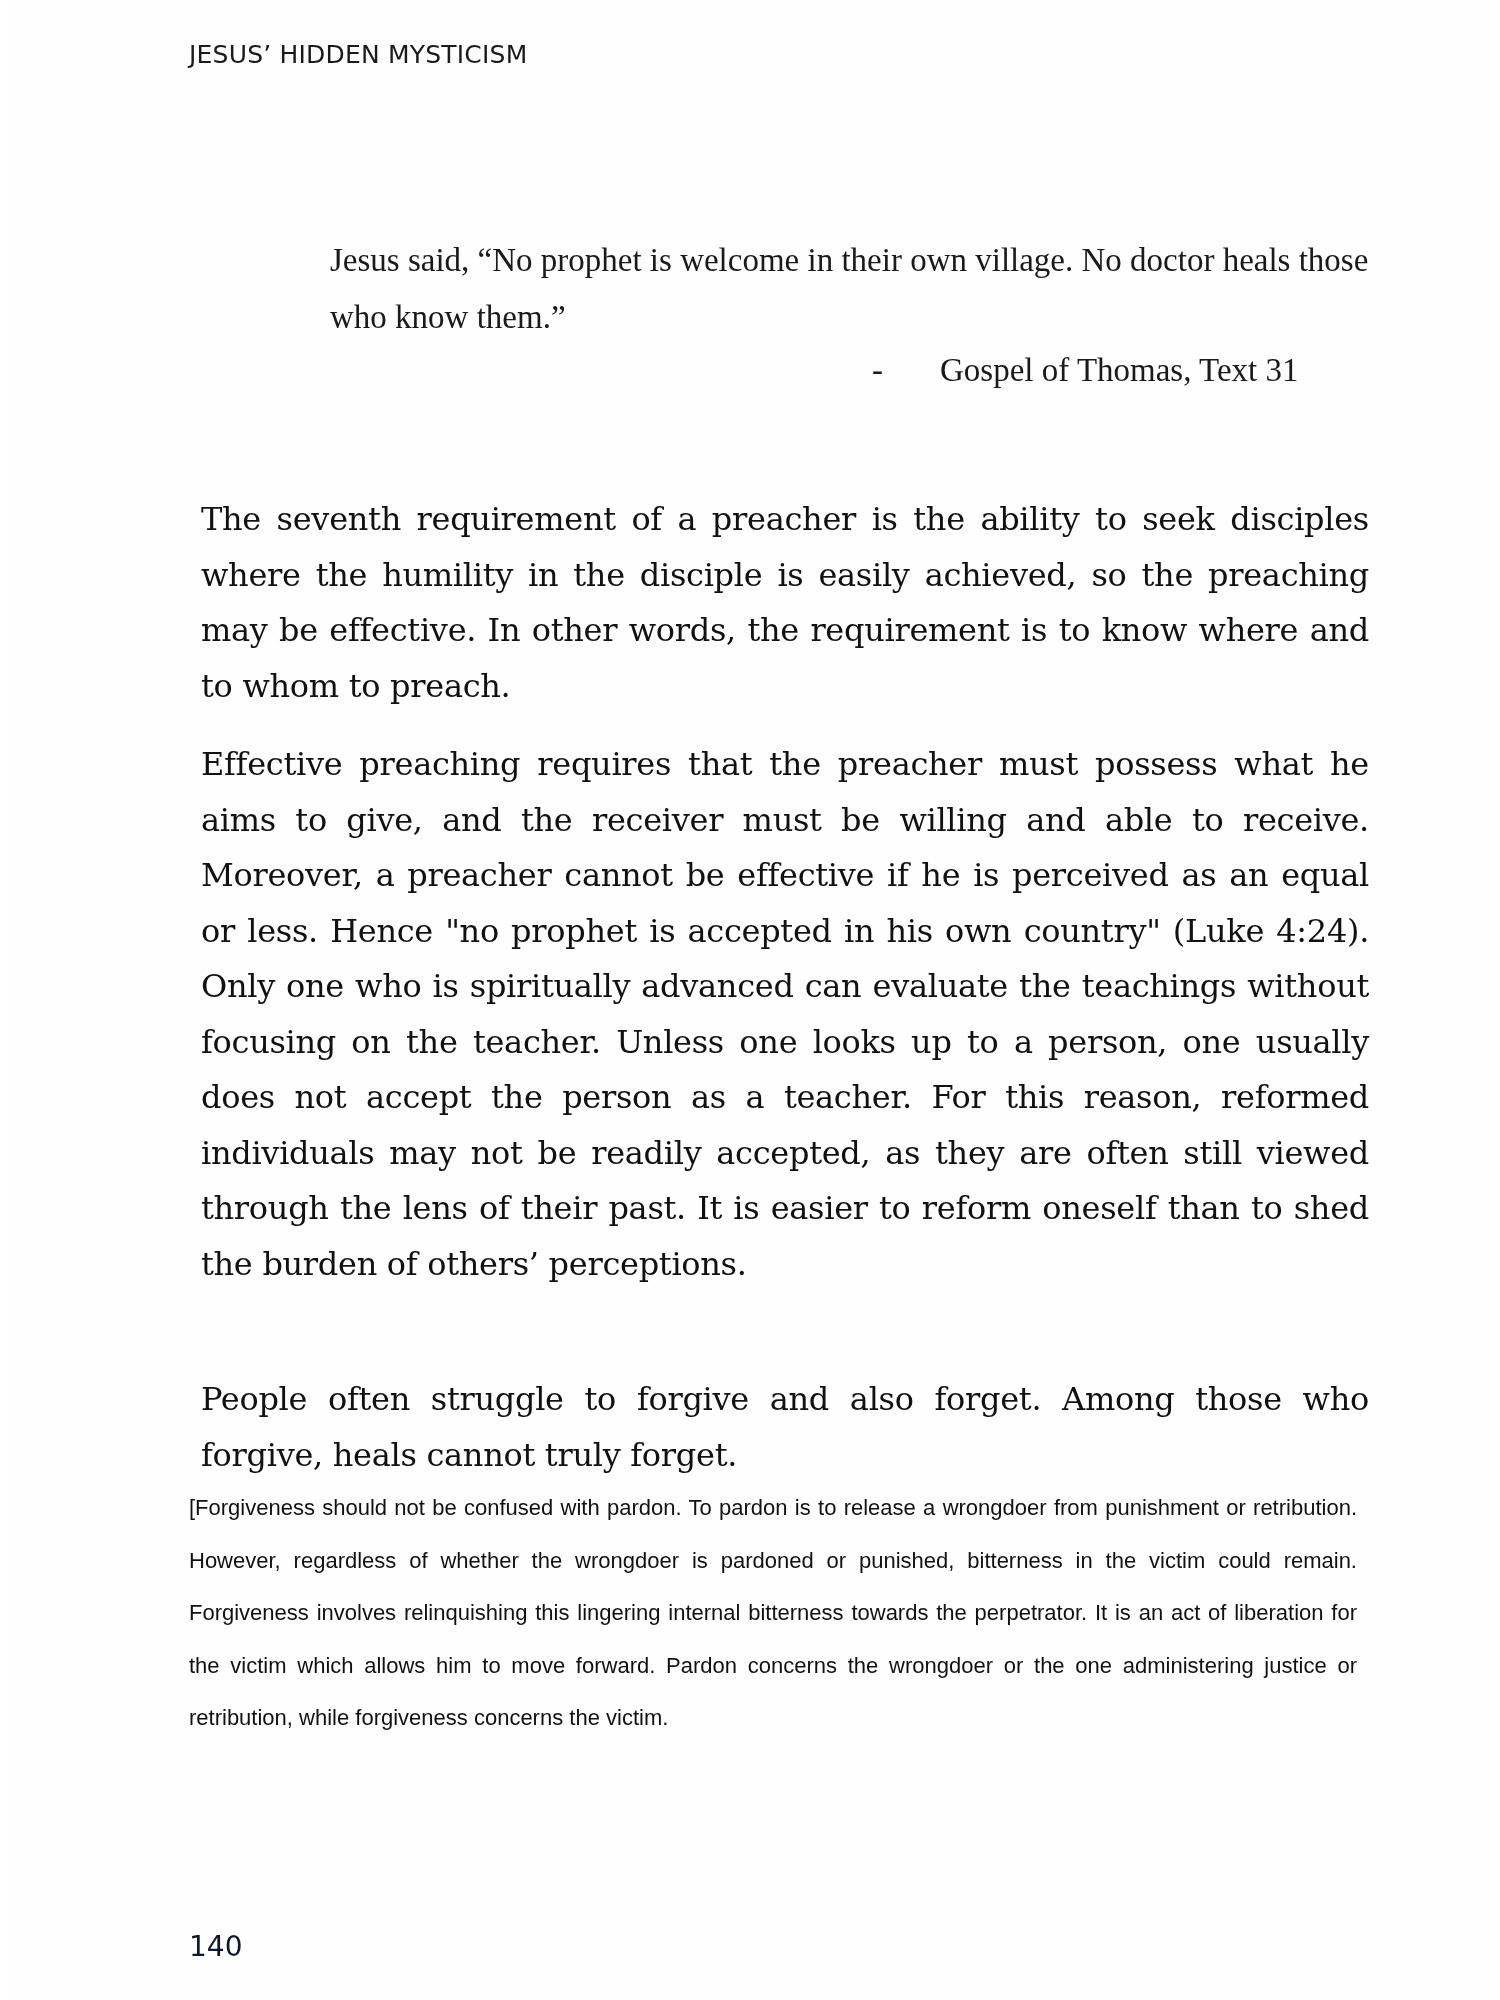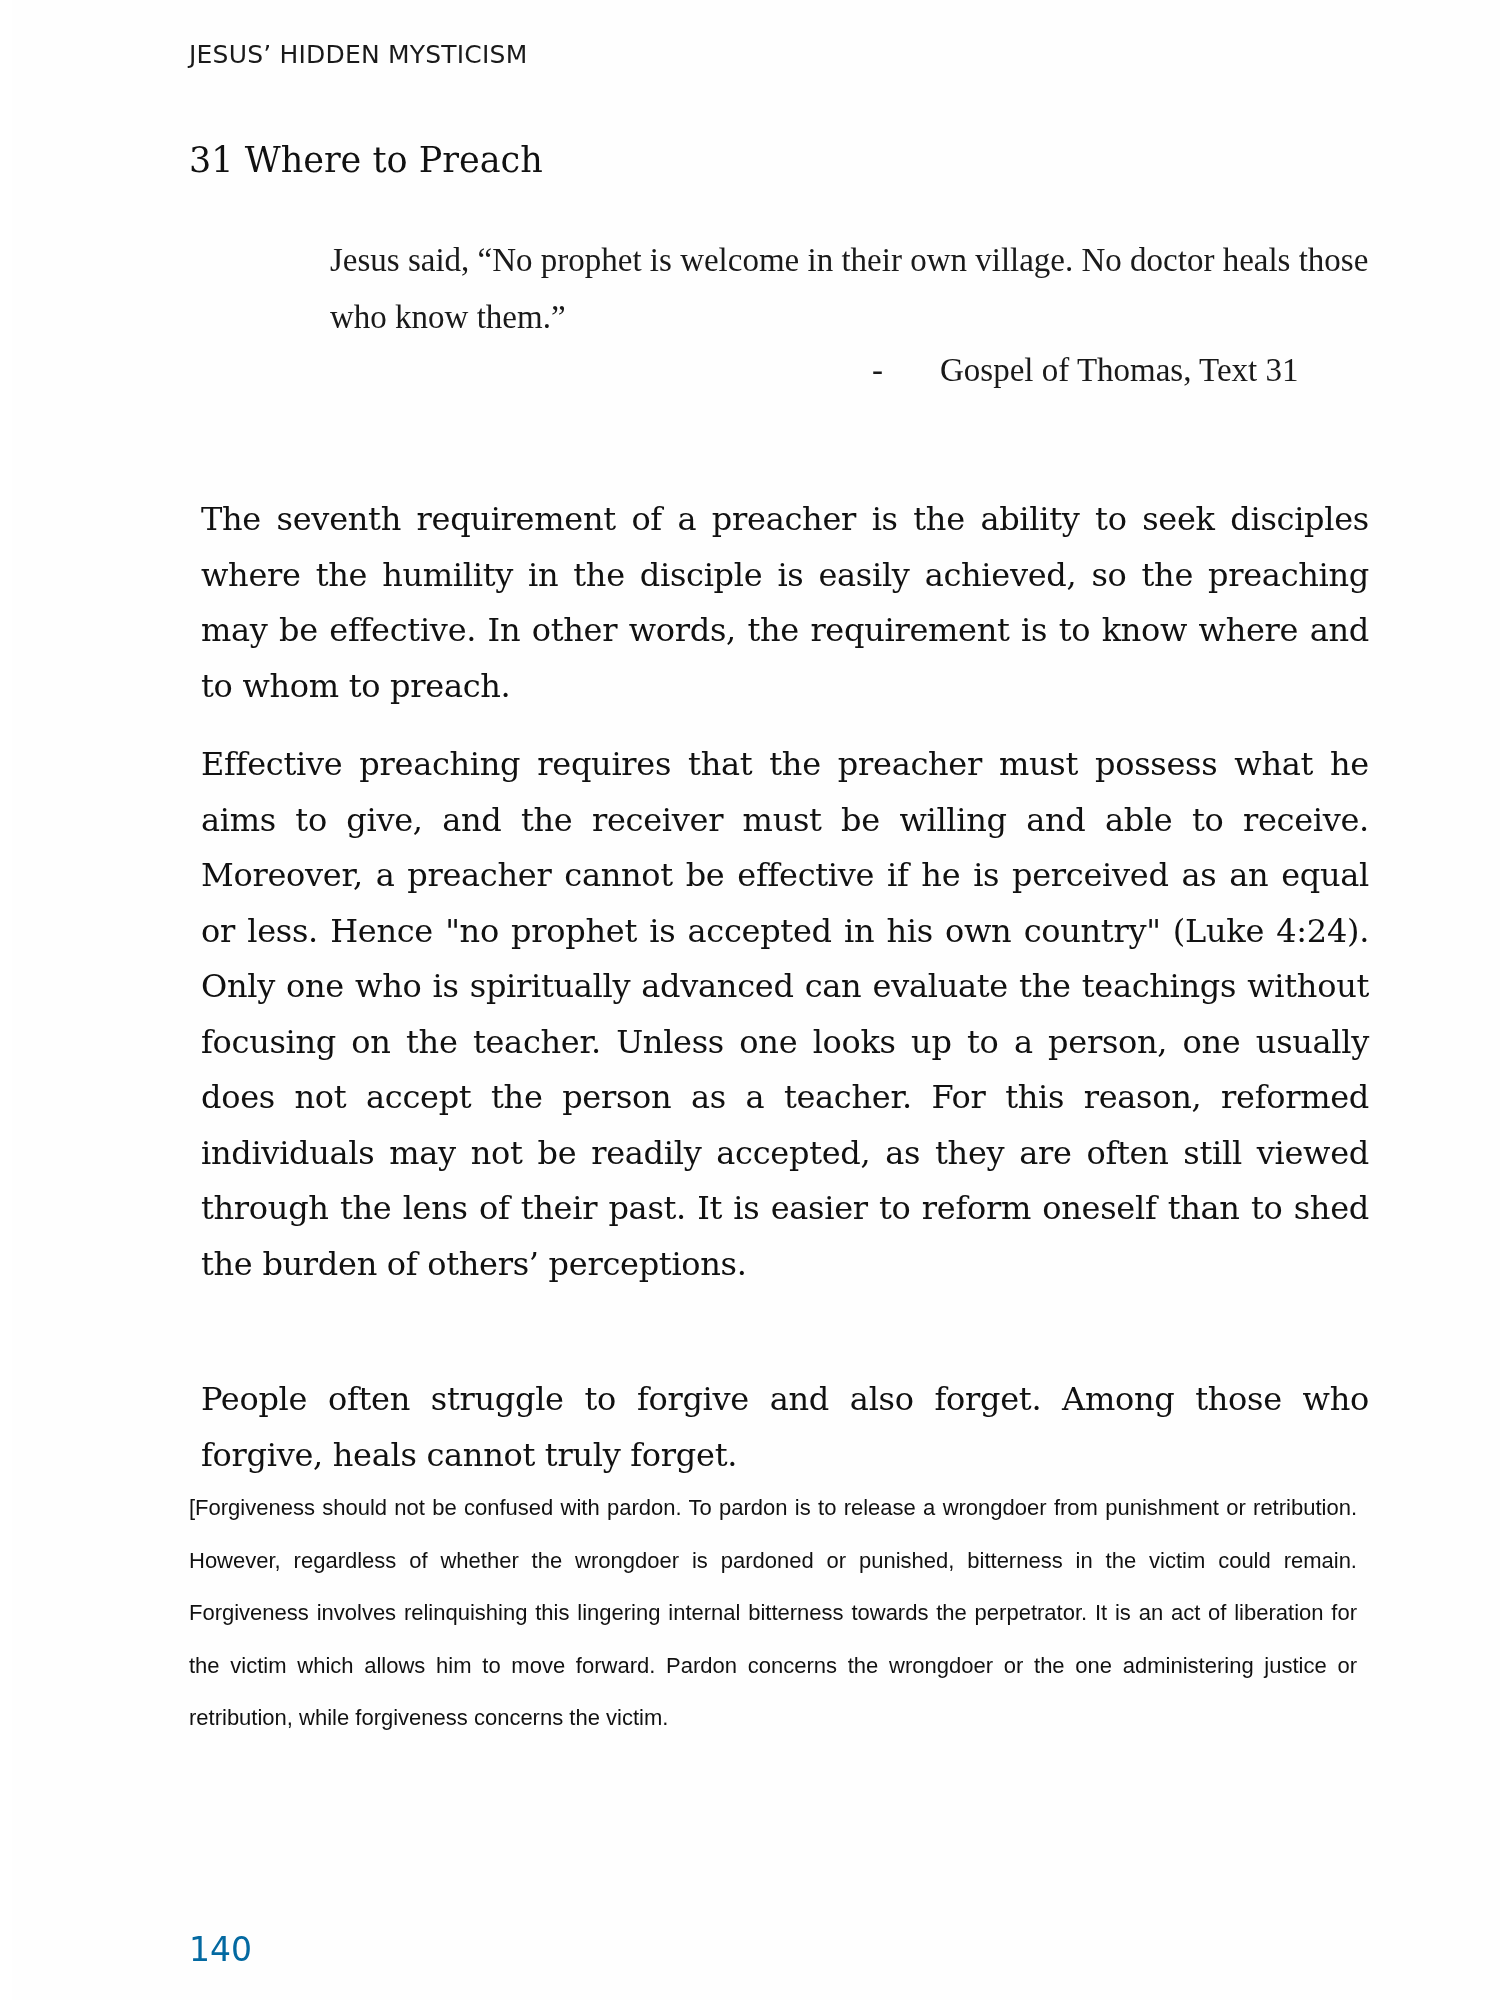--- a/index.html
+++ b/index.html
@@ -34,30 +34,29 @@
   #p1 { top: 480px; }
   #p2 { top: 725px; }
   #p3 { top: 1360px; }
   .note {
     position: absolute; left: 177px; top: 1482px; width: 1168px;
     font-family: "Liberation Sans", sans-serif; font-size: 22px; line-height: 52.5px;
     text-align: justify; color: #111; margin: 0;
   }
   .folio {
     position: absolute; left: 177px; top: 1930px;
-    font-family: "DejaVu Sans", sans-serif; font-size: 33px; color: #0369a1;
+    font-family: "DejaVu Sans", sans-serif; font-size: 28px; color: #0f172a;
   }
 </style>
 </head>
 <body>
 
 <div class="page">
   <div class="running-head">JESUS’ HIDDEN MYSTICISM</div>
 
-  <h2 class="section-title">31 Where to Preach</h2>
 
   <blockquote class="epigraph">Jesus said, “No prophet is welcome in their own village. No doctor heals those who know them.”</blockquote>
 
   <div class="citation">
     <span class="dash">-</span>
     <span>Gospel of Thomas, Text 31</span>
   </div>
 
   <p class="body-text" id="p1">The seventh requirement of a preacher is the ability to seek disciples where the humility in the disciple is easily achieved, so the preaching may be effective. In other words, the requirement is to know where and to whom to preach.</p>
   <p class="body-text" id="p2">Effective preaching requires that the preacher must possess what he aims to give, and the receiver must be willing and able to receive. Moreover, a preacher cannot be effective if he is perceived as an equal or less. Hence "no prophet is accepted in his own country" (Luke 4:24). Only one who is spiritually advanced can evaluate the teachings without focusing on the teacher. Unless one looks up to a person, one usually does not accept the person as a teacher. For this reason, reformed individuals may not be readily accepted, as they are often still viewed through the lens of their past. It is easier to reform oneself than to shed the burden of others’ perceptions.</p>

